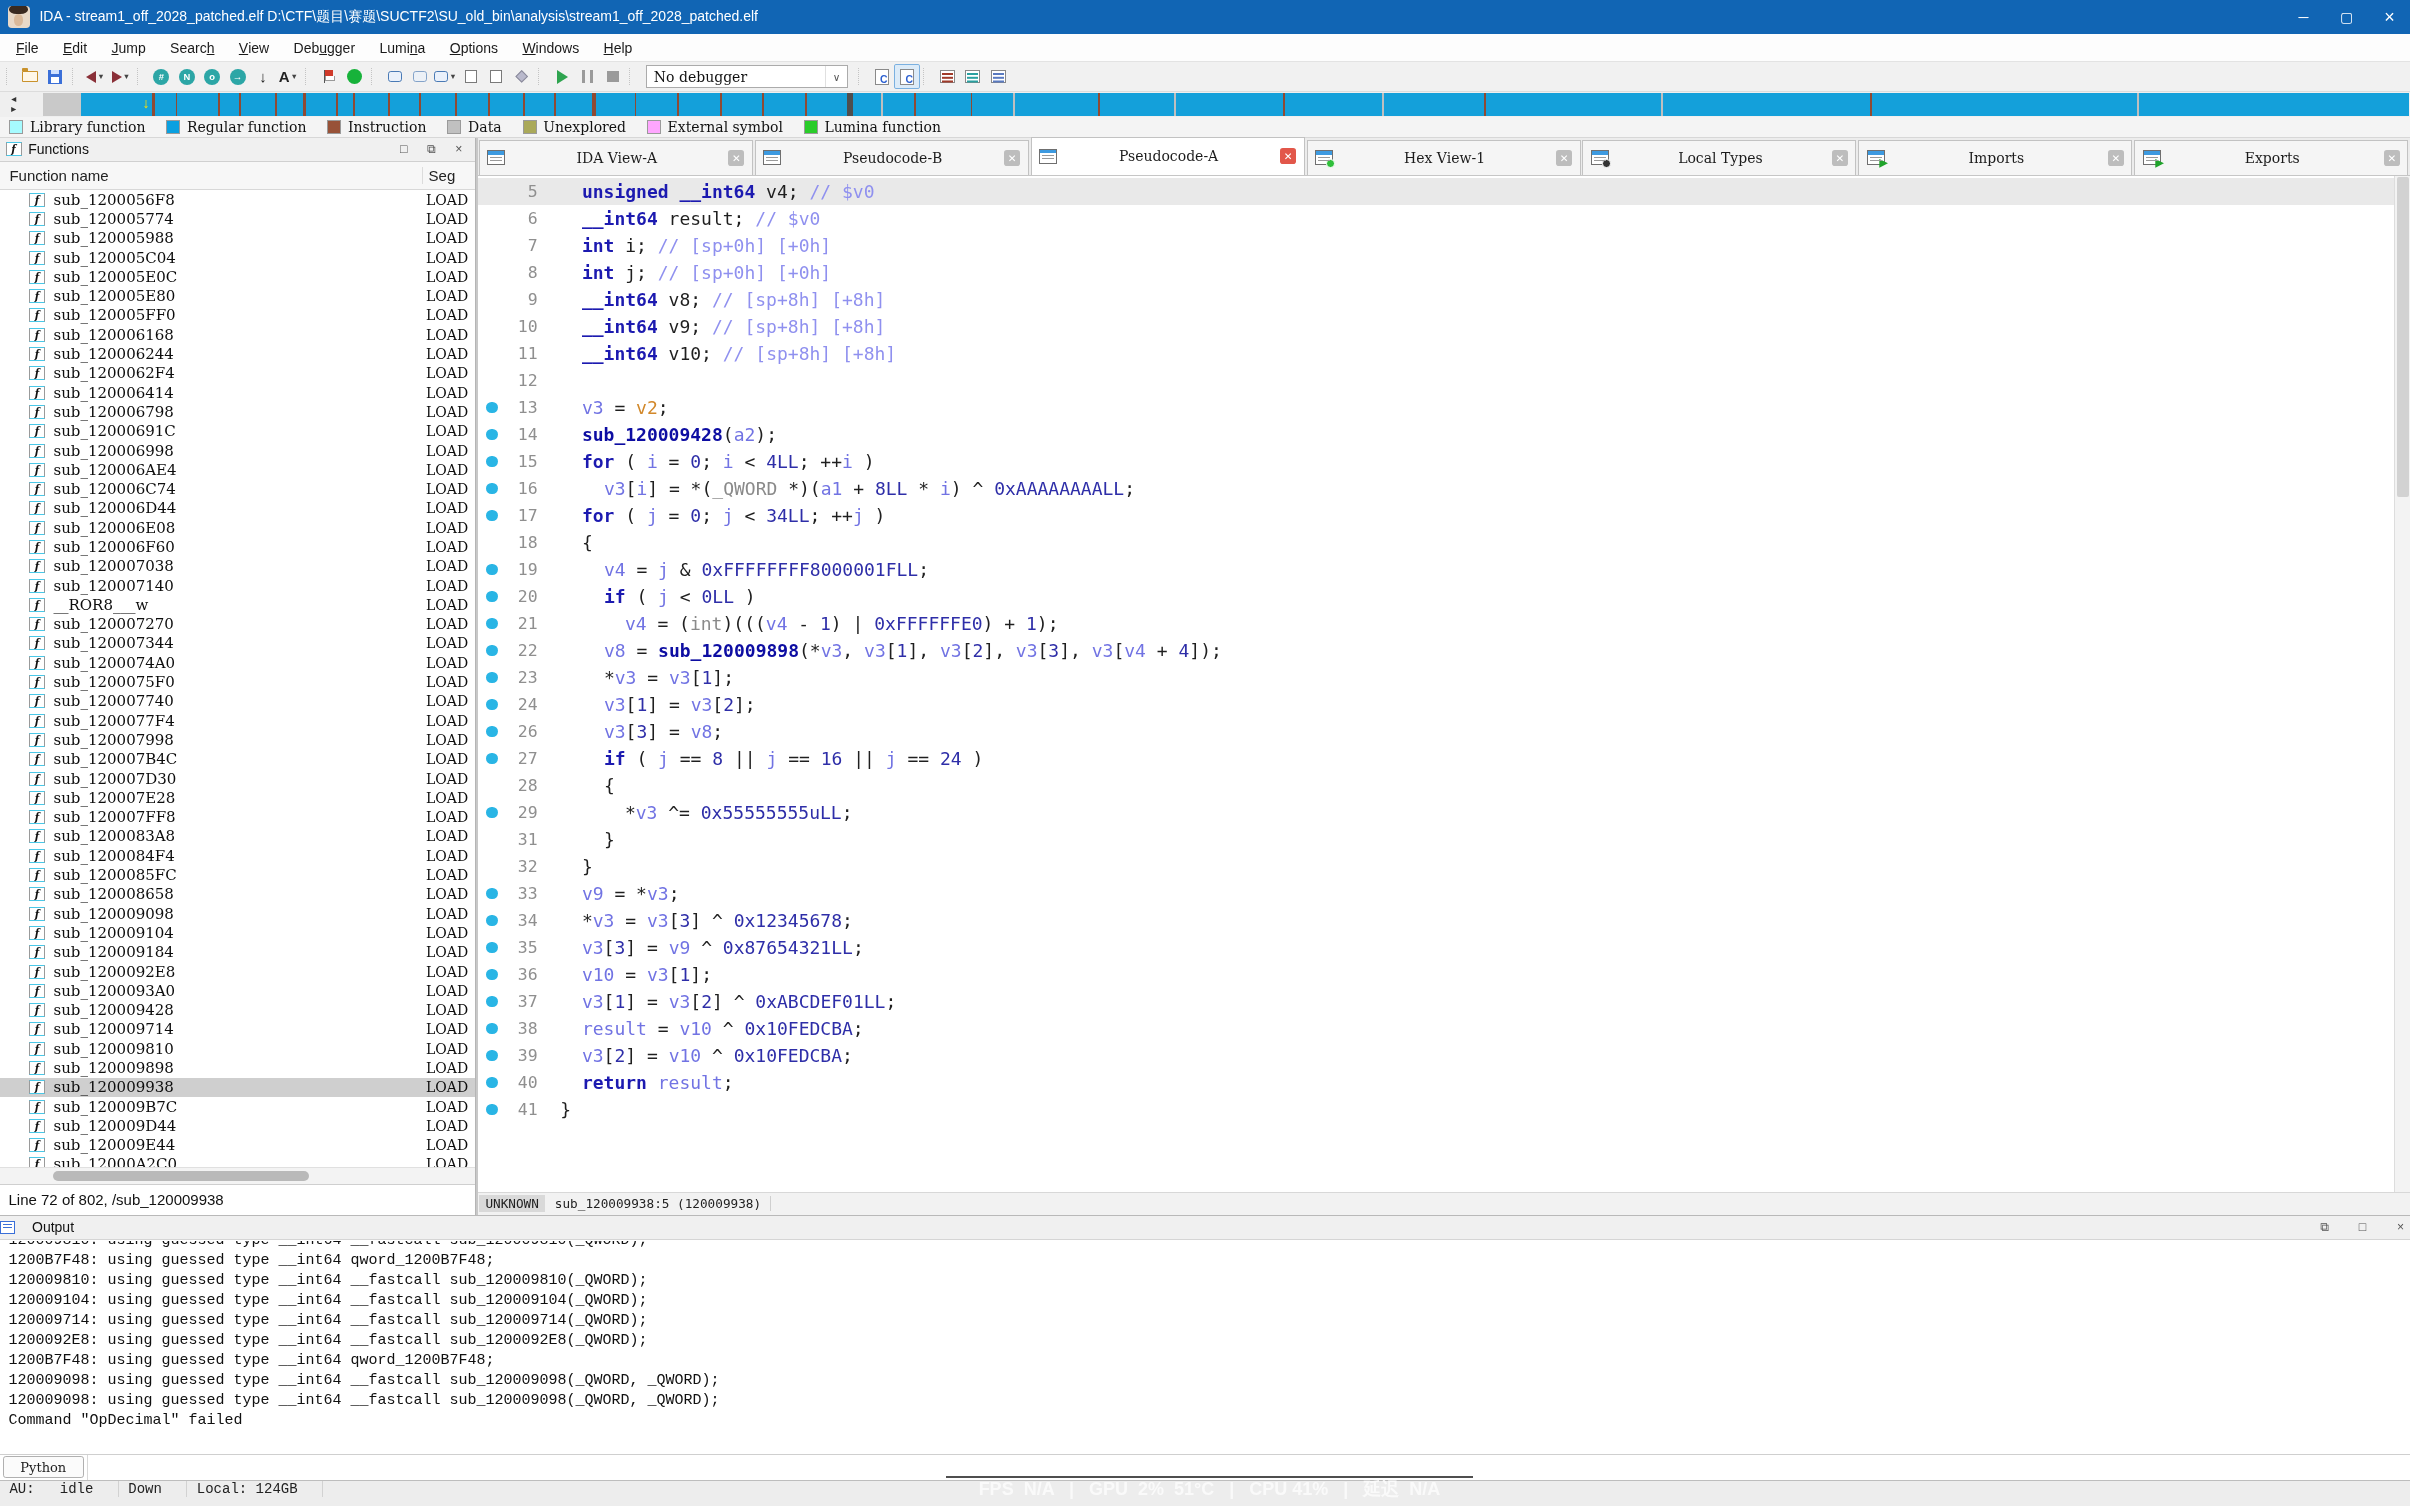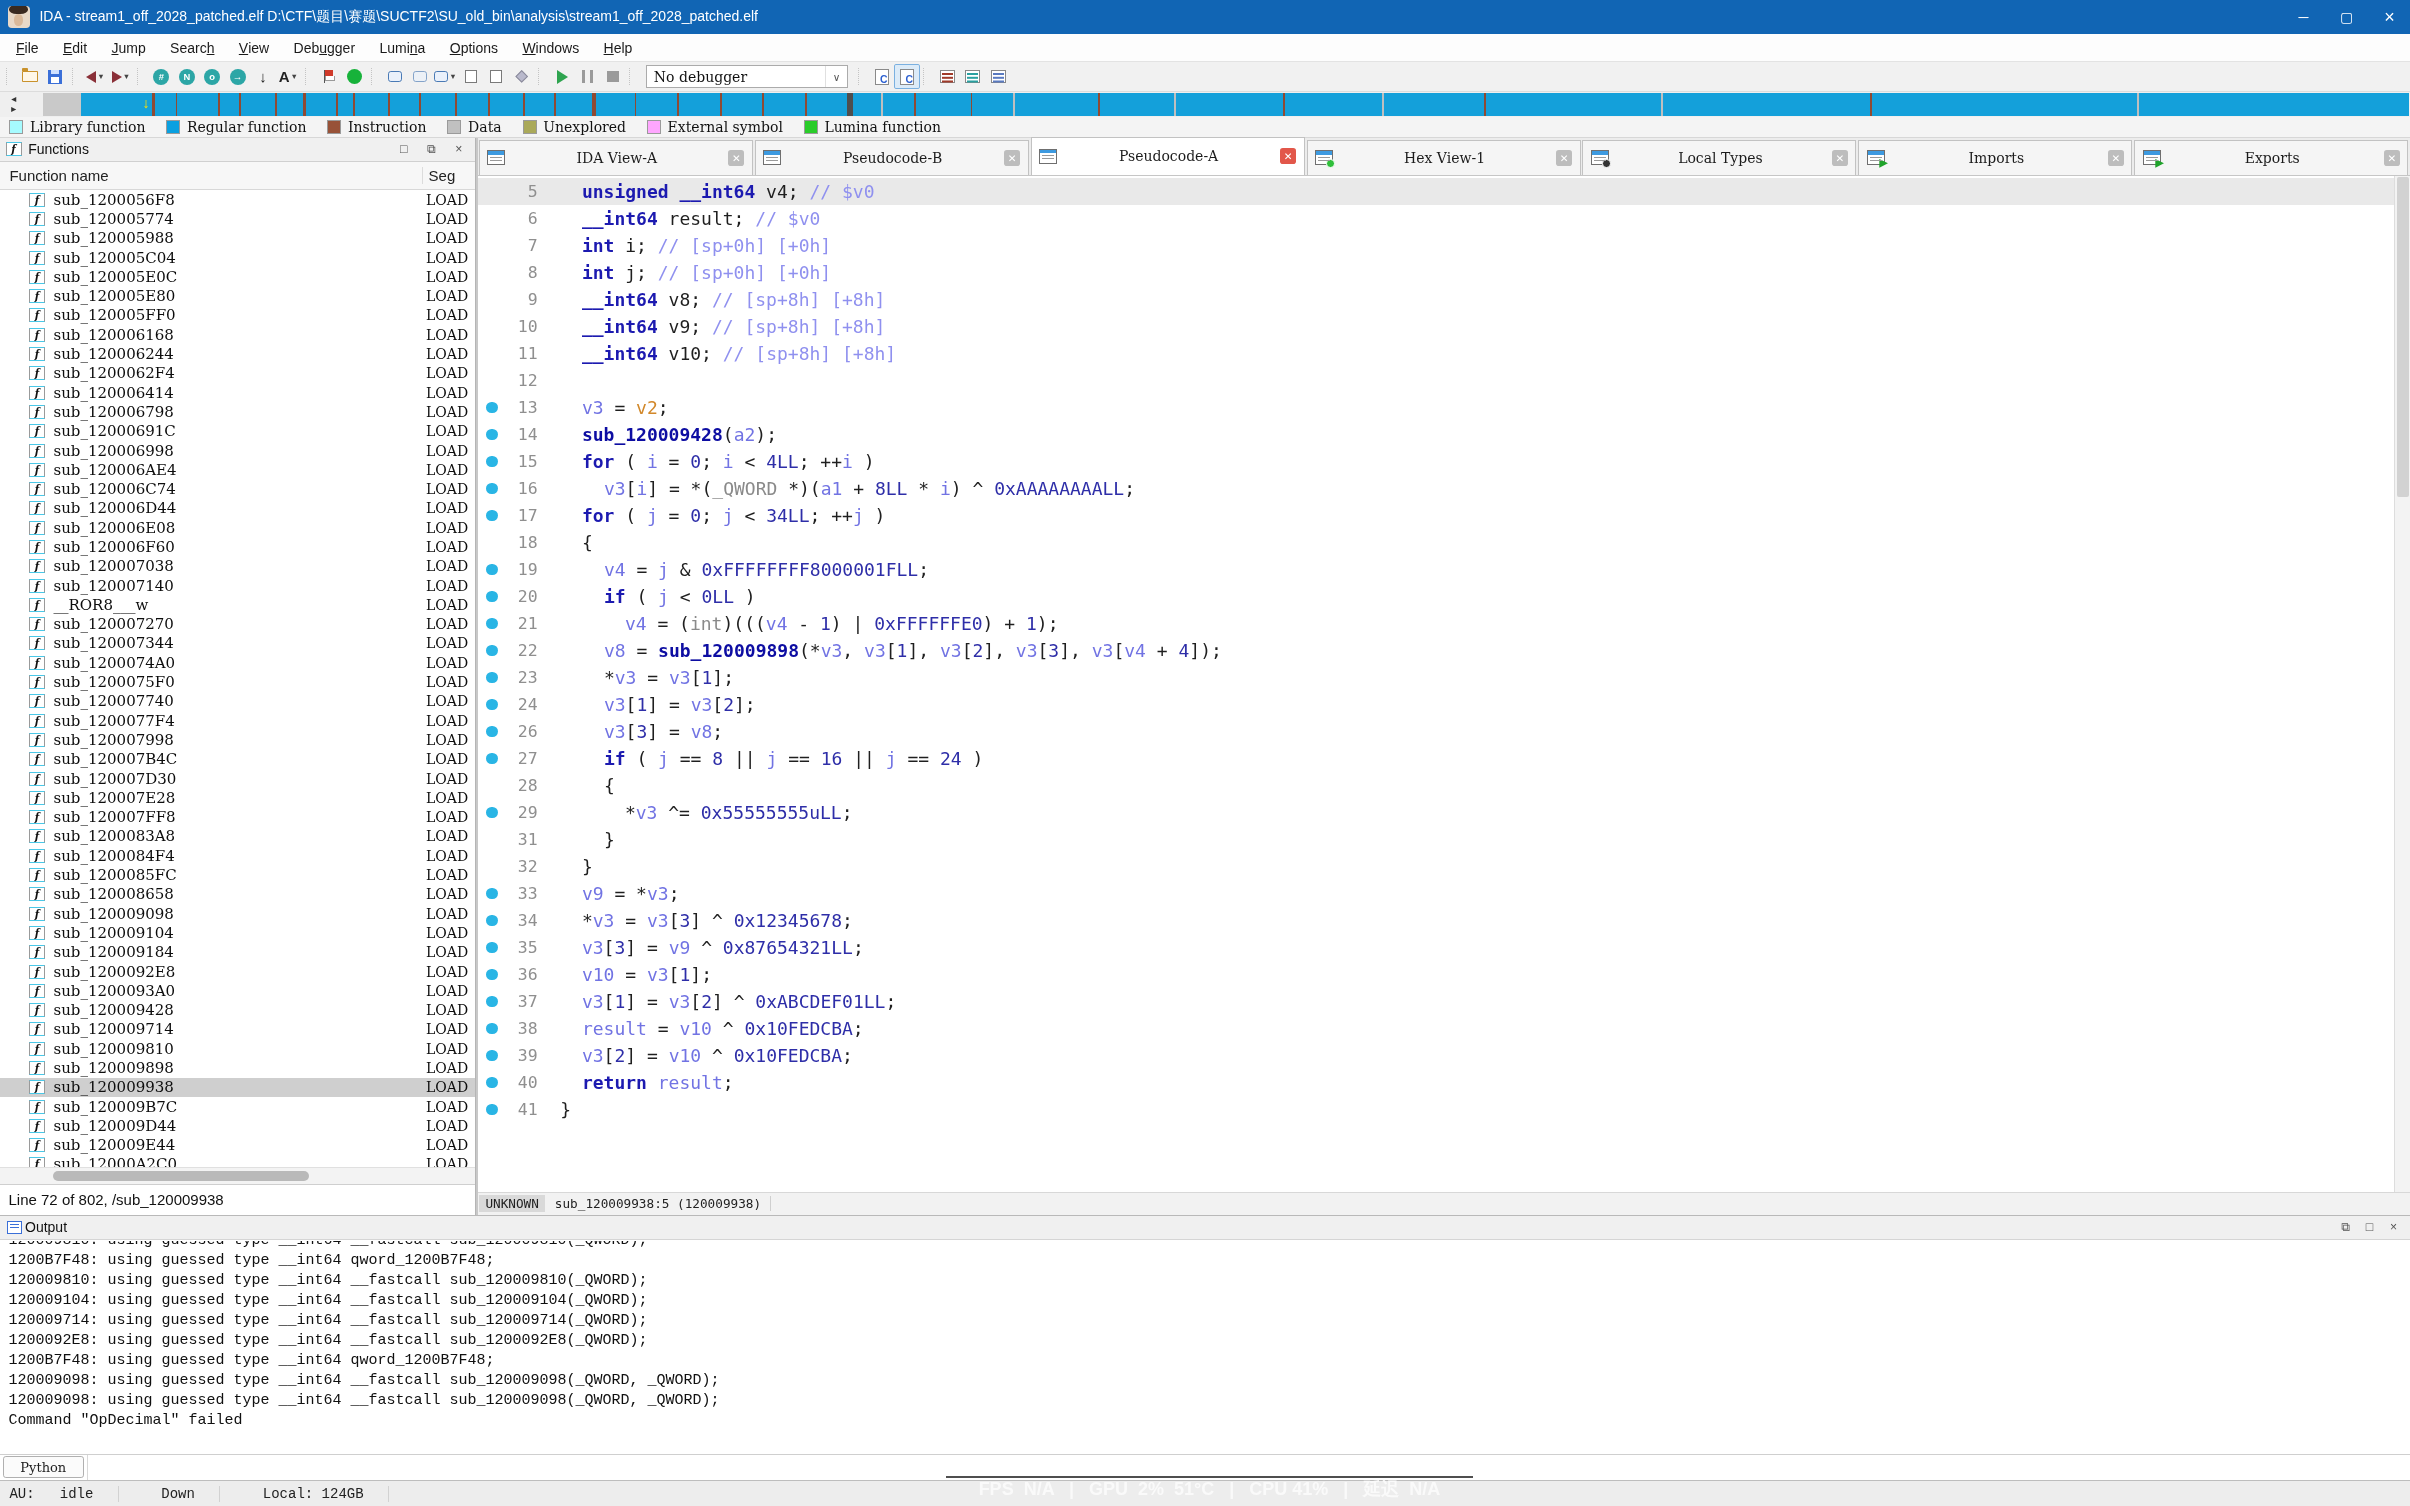--- a/index.html
+++ b/index.html
@@ -124,34 +124,34 @@
   .tk-p { color:#1f1f1f; }
   .tk-o { color:#d2882a; }
   .vscroll { position:absolute; top:0; right:0; bottom:0; width:17px; background:#f3f3f3; border-left:0.9px solid #ddd; }
   .vthumb { position:absolute; top:1.9px; left:1.9px; right:1.9px; height:320px; background:#d2d2d2; border-radius:1.9px; }
   .codestatus { height:22.6px; background:#f2f2f2; border-top:0.9px solid #d8d8d8; display:flex; align-items:center; font-family:"DejaVu Sans Mono",monospace; font-size:12.7px; color:#222; flex:none; }
   .csbadge { background:#d9d9d9; padding:0.9px 6.6px; margin-left:0.9px; }
   .cstext { padding:0 9.4px; border-right:0.9px solid #cfcfcf; height:70%; display:flex; align-items:center; }
 
   
   .outpanel { flex:none; height:265px; border-top:1.9px solid #b9b9b9; display:flex; flex-direction:column; background:#fff; }
-  .outbar { height:24.5px; background:#f0f0f0; border-bottom:0.9px solid #d5d5d5; display:flex; align-items:center; gap:3px; padding:0 7px; flex:none; }
+  .outbar { height:24.5px; background:#f0f0f0; border-bottom:0.9px solid #d5d5d5; display:flex; align-items:center; gap:17px; padding:0 0; flex:none; }
   .outbar .ptitle { font-size:14px; color:#111; }
   .oicon { width:15px; height:13px; border:0.9px solid #3a6fd8; background:#fff; position:relative; flex:none; }
   .oicon::after { content:""; position:absolute; left:1.9px; right:1.9px; top:1.9px; height:8.5px;
     background:repeating-linear-gradient(#3a6fd8 0 0.9px, transparent 0.9px 2.8px); }
   .outbody { flex:1; overflow:hidden; padding:0.9px 0 0 8.5px; font-family:"Liberation Mono",monospace; font-size:15px; color:#101010; line-height:20px; }
   .oclip { height:10.4px; overflow:hidden; position:relative; }
   .oclip div { position:absolute; bottom:0; }
   .pyrow { height:26px; border-top:0.9px solid #cfcfcf; display:flex; align-items:stretch; background:#fff; flex:none; }
   .pybtn { width:81px; margin:1.9px 2.8px; border:0.9px solid #b0b0b0; border-radius:2.8px; background:#fbfbfb; display:flex; align-items:center; justify-content:center; font-family:"DejaVu Serif",serif; font-size:13px; color:#222; flex:none; }
   .pyinput { flex:1; border-left:0.9px solid #d8d8d8; background:#fff; }
 
   
-  .statusbar { flex:1; background:#ededed; border-top:0.9px solid #bdbdbd; display:flex; align-items:center; font-family:"Liberation Mono",monospace; font-size:14px; color:#222;gap:33px; }
+  .statusbar { flex:1; background:#ededed; border-top:0.9px solid #bdbdbd; display:flex; align-items:flex-start; font-family:"Liberation Mono",monospace; font-size:14px; color:#222; }
   .sseg { display:flex; align-items:center; padding:0 24.5px 0 9.4px; border-right:0.9px solid #d2d2d2; white-space:pre; }
 
   
   .fps-overlay { position:absolute; left:946px; top:1476px; width:527px; height:31px; border-top:2.8px solid #4f4f4f; display:flex; justify-content:center; color:#fafafa; font-weight:bold; font-size:18px; line-height:22.6px; white-space:pre; z-index:40; pointer-events:none; }
 </style>
 </head>
 <body>
 
 <div class="app">
 

